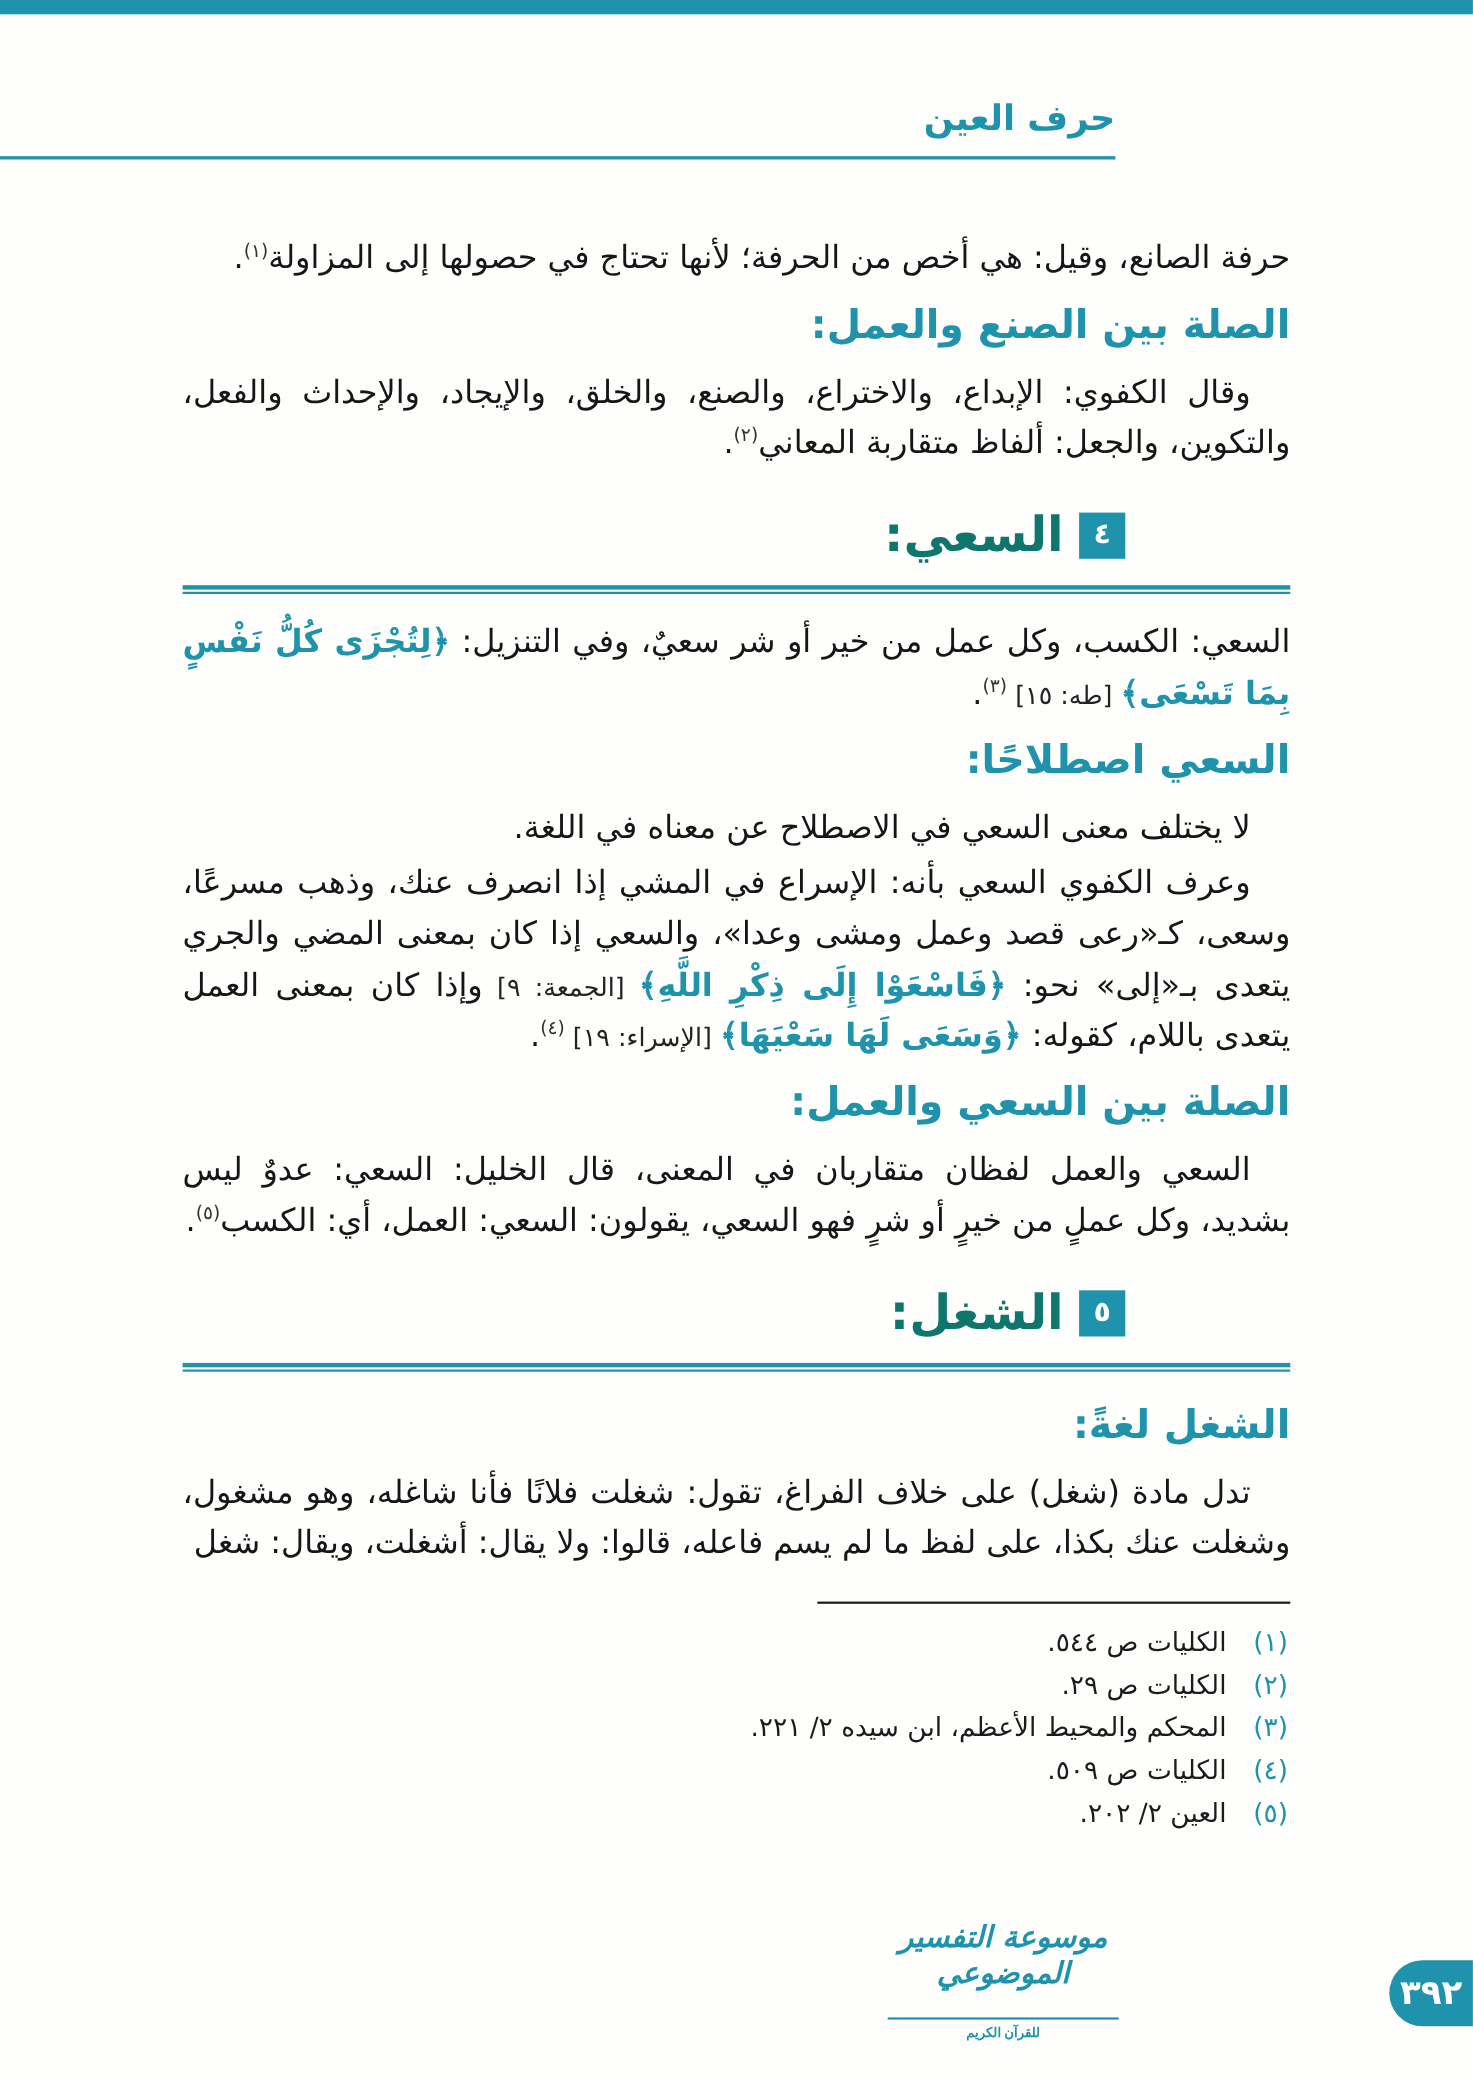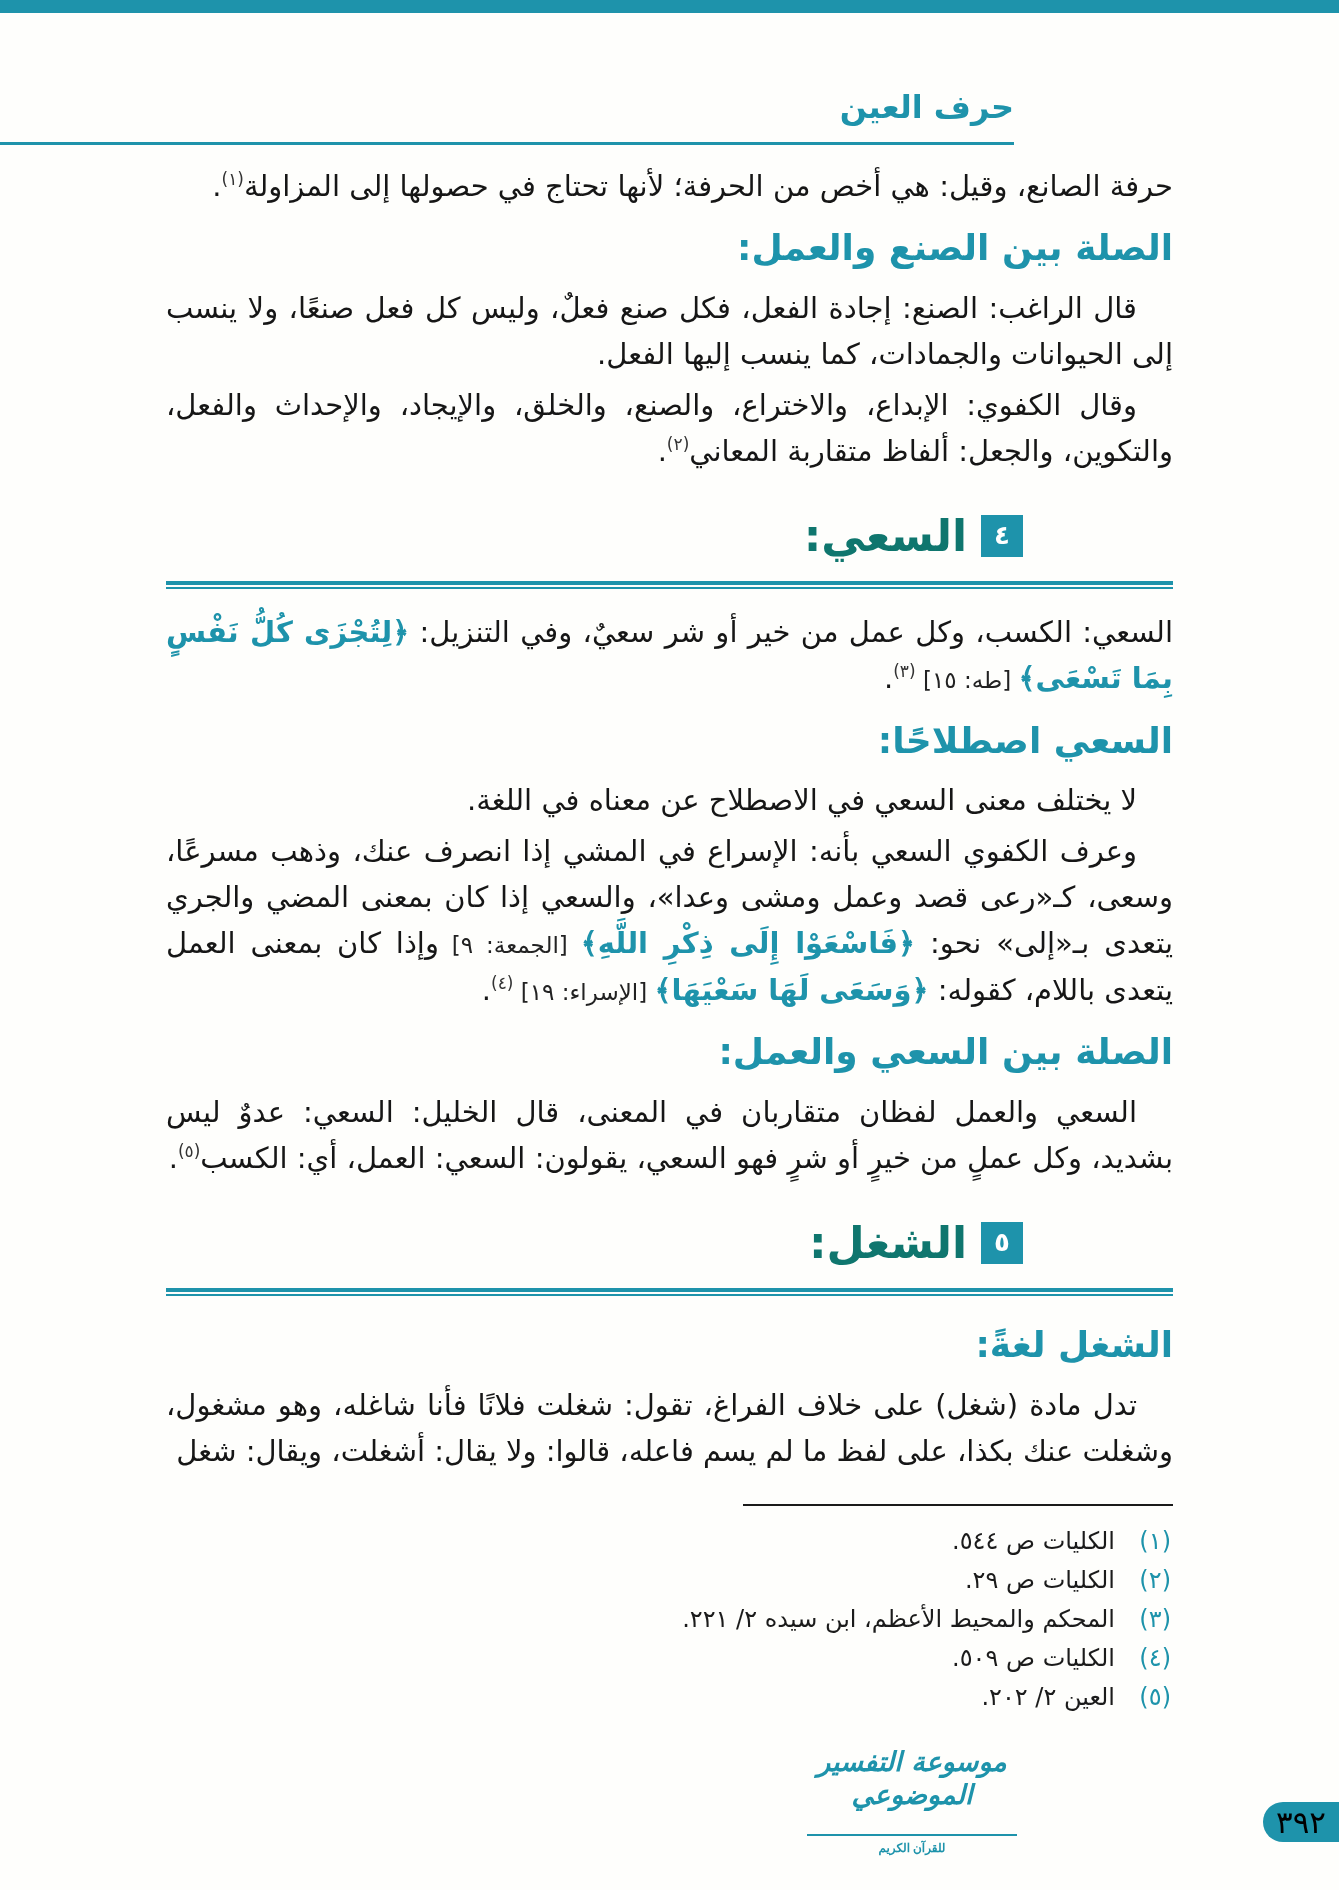--- a/index.html
+++ b/index.html
@@ -30,20 +30,21 @@
   .header-rule {
     margin-top: 16px;
     height: 3px;
     background: var(--accent);
   }
   .content {
     padding: 18px 166px 0 166px;
     font-size: 29px;
     line-height: 1.6;
     text-align: justify;
+    margin-top: 48px;
   }
   p.body { margin-bottom: 4px; }
   p.indent { text-indent: 36px; }
   .subheading {
     color: var(--accent);
     font-weight: bold;
     font-size: 36px;
     margin: 10px 0 8px 0;
     text-align: right;
   }
@@ -100,47 +101,46 @@
     line-height: 1.25;
     border-bottom: 2px solid var(--accent);
     padding-bottom: 22px;
   }
   .logo-sub { font-size: 12px; font-weight: bold; margin-top: 5px; font-family: Liberation Serif, serif; }
   .page-badge {
     position: absolute;
     bottom: 48px;
     right: 0;
     width: 76px;
-    height: 40px;
+    height: 60px;
     background: var(--accent);
     border-radius: 30px 0 0 30px;
-    color: #000000;
+    color: #ffffff;
     display: flex; align-items: center; justify-content: center;
-    font-size: 31px; font-weight: normal;
+    font-size: 31px; font-weight: bold;
   }
 </style>
 </head>
 <body>
 
 <div class="page" style="--accent: #1e93ab;">
 
   <div class="top-strip"></div>
 
   <div class="header">
     <div class="header-title">حرف العين</div>
     <div class="header-rule"></div>
   </div>
 
   <div class="content">
 
     <p class="body"><span>حرفة الصانع، وقيل: هي أخص من الحرفة؛ لأنها تحتاج في حصولها إلى المزاولة</span><sup class="fn-marker">(١)</sup><span>.</span></p>
 
     <div class="subheading">الصلة بين الصنع والعمل:</div>
 
-    <p class="body indent">قال الراغب: الصنع: إجادة الفعل، فكل صنع فعلٌ، وليس كل فعل صنعًا، ولا ينسب إلى الحيوانات والجمادات، كما ينسب إليها الفعل.</p>
 
     <p class="body indent"><span>وقال الكفوي: الإبداع، والاختراع، والصنع، والخلق، والإيجاد، والإحداث والفعل، والتكوين، والجعل: ألفاظ متقاربة المعاني</span><sup class="fn-marker">(٢)</sup><span>.</span></p>
 
     <div class="section-row">
       <div class="section-num">٤</div>
       <div class="section-title">السعي:</div>
     </div>
     <div class="section-rule"></div>
 
 

